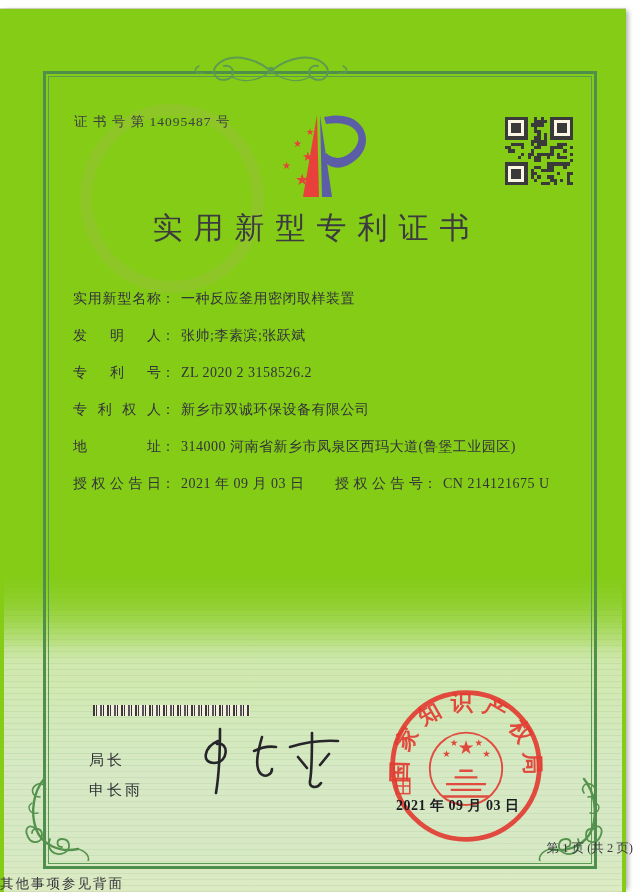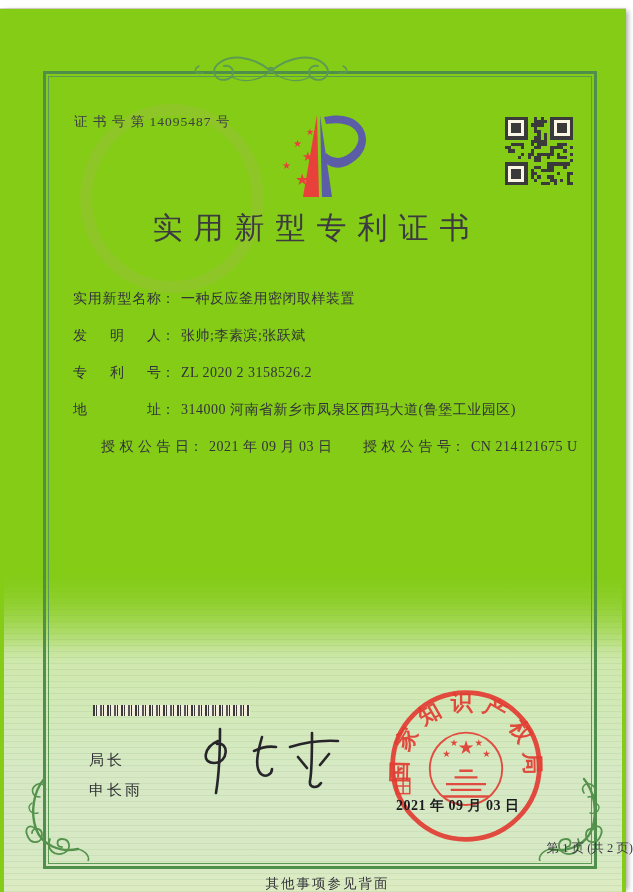--- a/index.html
+++ b/index.html
@@ -26,36 +26,36 @@
   .cert-no{position:absolute;left:74px;top:104px;font-size:13.5px;color:#3d3d42;letter-spacing:1px;}
   .logo{position:absolute;left:262px;top:100px;width:118px;height:100px;}
   .qr{position:absolute;left:505px;top:108px;width:68px;height:68px;}
   .title{position:absolute;left:0;width:633px;top:199px;text-align:center;font-size:30px;
     font-weight:400;color:#3b3b40;letter-spacing:11px;}
   .fields{position:absolute;left:73px;top:281px;width:512px;font-size:14px;color:#33333a;}
   .row{height:37px;white-space:nowrap;}
   .lbl{display:inline-block;width:88px;text-align:justify;text-align-last:justify;vertical-align:top;}
   .colon{display:inline-block;margin-right:6px;}
   .val{letter-spacing:.5px;}
-  .row-double{display:flex;height:37px;margin-left:28px;}
+  .row-double{display:flex;height:37px;}
   .pair1{width:262px;white-space:nowrap;}
   .pair2{white-space:nowrap;}
   .paras{position:absolute;left:66px;top:538px;width:508px;font-size:13.6px;line-height:22.4px;
     color:#3a3a40;text-align:justify;letter-spacing:1.2px;}
   .paras p{margin:0;text-indent:2em;}
   .barcode{position:absolute;left:93px;top:696px;width:157px;height:11px;
     background:repeating-linear-gradient(90deg,#3a3a3a 0 2px,#f3efdc 2px 3px,#3a3a3a 3px 4px,#f3efdc 4px 7px,#55555a 7px 9px,#f3efdc 9px 10px,#2f2f33 10px 11px,#f3efdc 11px 14px);}
   .signer{position:absolute;left:89px;top:736px;font-size:15px;color:#2f2f34;letter-spacing:3px;line-height:30px;}
   .signature{position:absolute;left:188px;top:716px;width:162px;height:80px;}
   .seal{position:absolute;left:385px;top:676px;width:162px;height:162px;}
   .seal-date{position:absolute;left:396px;top:788px;font-size:14px;font-weight:600;color:#1c1c20;
     letter-spacing:.5px;z-index:6;}
   .page-num{position:absolute;left:0;width:633px;top:831px;text-align:right;font-size:12.5px;color:#3a3a40;}
-  .footer-note{position:absolute;left:0;width:583px;top:866px;text-align:center;font-size:13.5px;
-    color:#33333a;letter-spacing:2px;padding-left:36px;}
+  .footer-note{position:absolute;left:0;width:583px;top:866px;font-size:13.5px;
+    color:#33333a;letter-spacing:2px;}
 </style>
 </head>
 <body>
 
 <div class="page">
   <div class="green-band"></div>
   <div class="ghost-seal"></div>
 
   <div class="frame">
     <div class="frame-in"></div>
@@ -243,20 +243,23 @@
     <div class="row">
       <span class="lbl">实用新型名称</span><span class="colon">：</span><span class="val">一种反应釜用密闭取样装置</span>
     </div>
     <div class="row">
       <span class="lbl">发明人</span><span class="colon">：</span><span class="val">张帅;李素滨;张跃斌</span>
     </div>
     <div class="row">
       <span class="lbl">专利号</span><span class="colon">：</span><span class="val">ZL 2020 2 3158526.2</span>
     </div>
     <div class="row">
+      <span class="lbl">专利权人</span><span class="colon">：</span><span class="val">新乡市双诚环保设备有限公司</span>
+    </div>
+    <div class="row">
       <span class="lbl">地址</span><span class="colon">：</span><span class="val">314000 河南省新乡市凤泉区西玛大道(鲁堡工业园区)</span>
     </div>
     <div class="row-double">
       <span class="pair1">
         <span class="lbl">授权公告日</span><span class="colon">：</span><span class="val">2021 年 09 月 03 日</span>
       </span>
       <span class="pair2">
         <span class="lbl">授权公告号</span><span class="colon">：</span><span class="val">CN 214121675 U</span>
       </span>
     </div>

